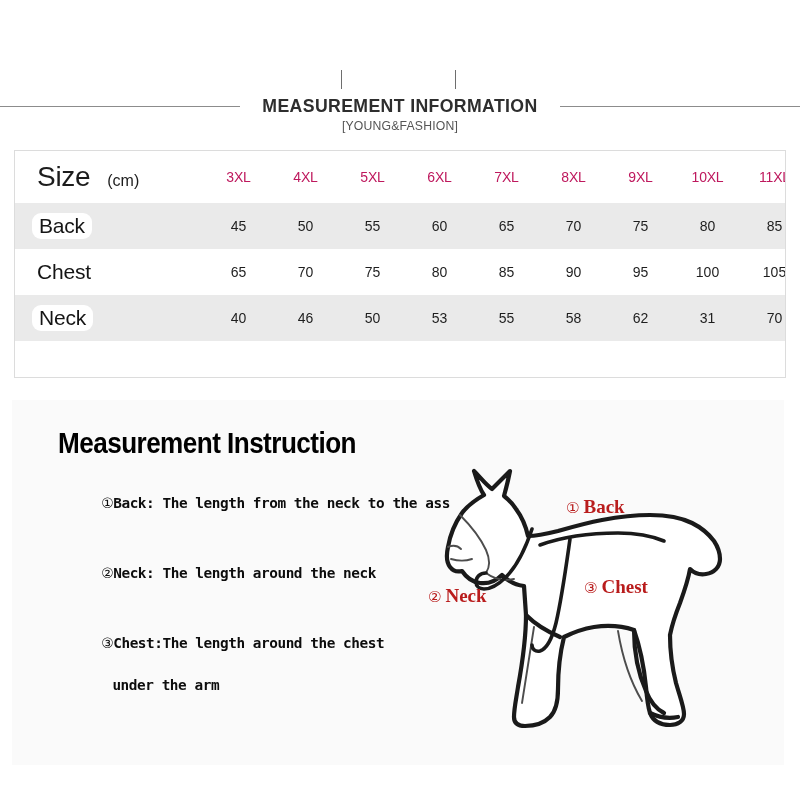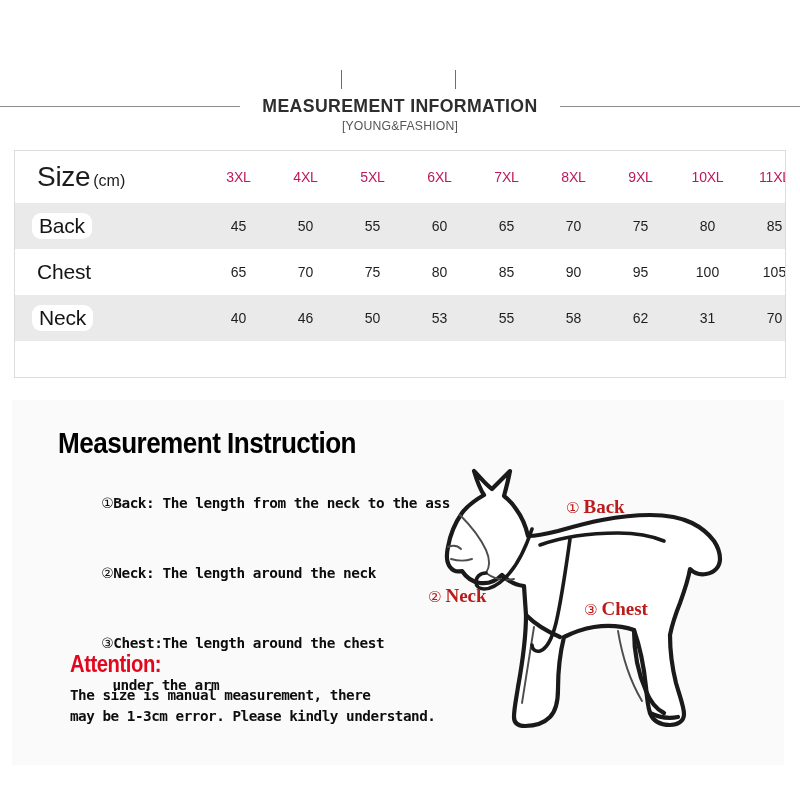--- a/index.html
+++ b/index.html
@@ -103,21 +103,21 @@
 
   .size-word {
     font-size: 28px;
     color: #1c1c1c;
     letter-spacing: -0.3px;
     margin-top: 16px;
   }
   .size-unit {
     font-size: 16px;
     color: #1c1c1c;
-    margin-left: 3px;
+    margin-left: 17px;
   }
   .col-hdr {
     font-size: 14px;
     color: #be185d;
     letter-spacing: -0.2px;
   }
   .row-name {
     font-size: 21px;
     color: #151515;
     letter-spacing: -0.2px;
@@ -235,21 +235,21 @@
     white-space: nowrap;
   }
   .diag-label .circnum {
     font-family: "DejaVu Sans", sans-serif;
     font-weight: normal;
     font-size: 15px;
     margin-right: 4px;
   }
   .lbl-back  { left: 566px; top: 496px; }
   .lbl-neck  { left: 428px; top: 585px; }
-  .lbl-chest { left: 584px; top: 576px; margin-top: 22px; }
+  .lbl-chest { left: 584px; top: 576px; }
 </style>
 </head>
 <body>
 
 <div class="header">
   <div class="tick tick-left"></div>
   <div class="tick tick-right"></div>
 
   <div class="title-row">
     <div class="rule rule-left"></div>
@@ -354,25 +354,20 @@
       <span class="num">③</span><span>Chest:The length around the chest</span>
       <span class="cont deep">under the arm</span>
     </div>
     <div class="instr-item">
       
       
       
     </div>
   </div>
 
-  <div class="attention-block">
-    <div class="attention-head">Attention:</div>
-    <div class="attention-body">The size is manual measurement, there</div>
-    <div class="attention-body">may be 1-3cm error. Please kindly understand.</div>
-  </div>
 
   <div class="dog-figure">
     <svg width="370" height="300" viewBox="0 0 370 300" fill="none" xmlns="http://www.w3.org/2000/svg">
       <g stroke="#1a1a1a" stroke-width="4.2" stroke-linecap="round" stroke-linejoin="round" fill="#ffffff">
 
         <path d="
           M 52 16
           C 55 26, 58 34, 62 40
           C 55 44, 46 50, 40 58
           C 33 68, 28 80, 26 92

